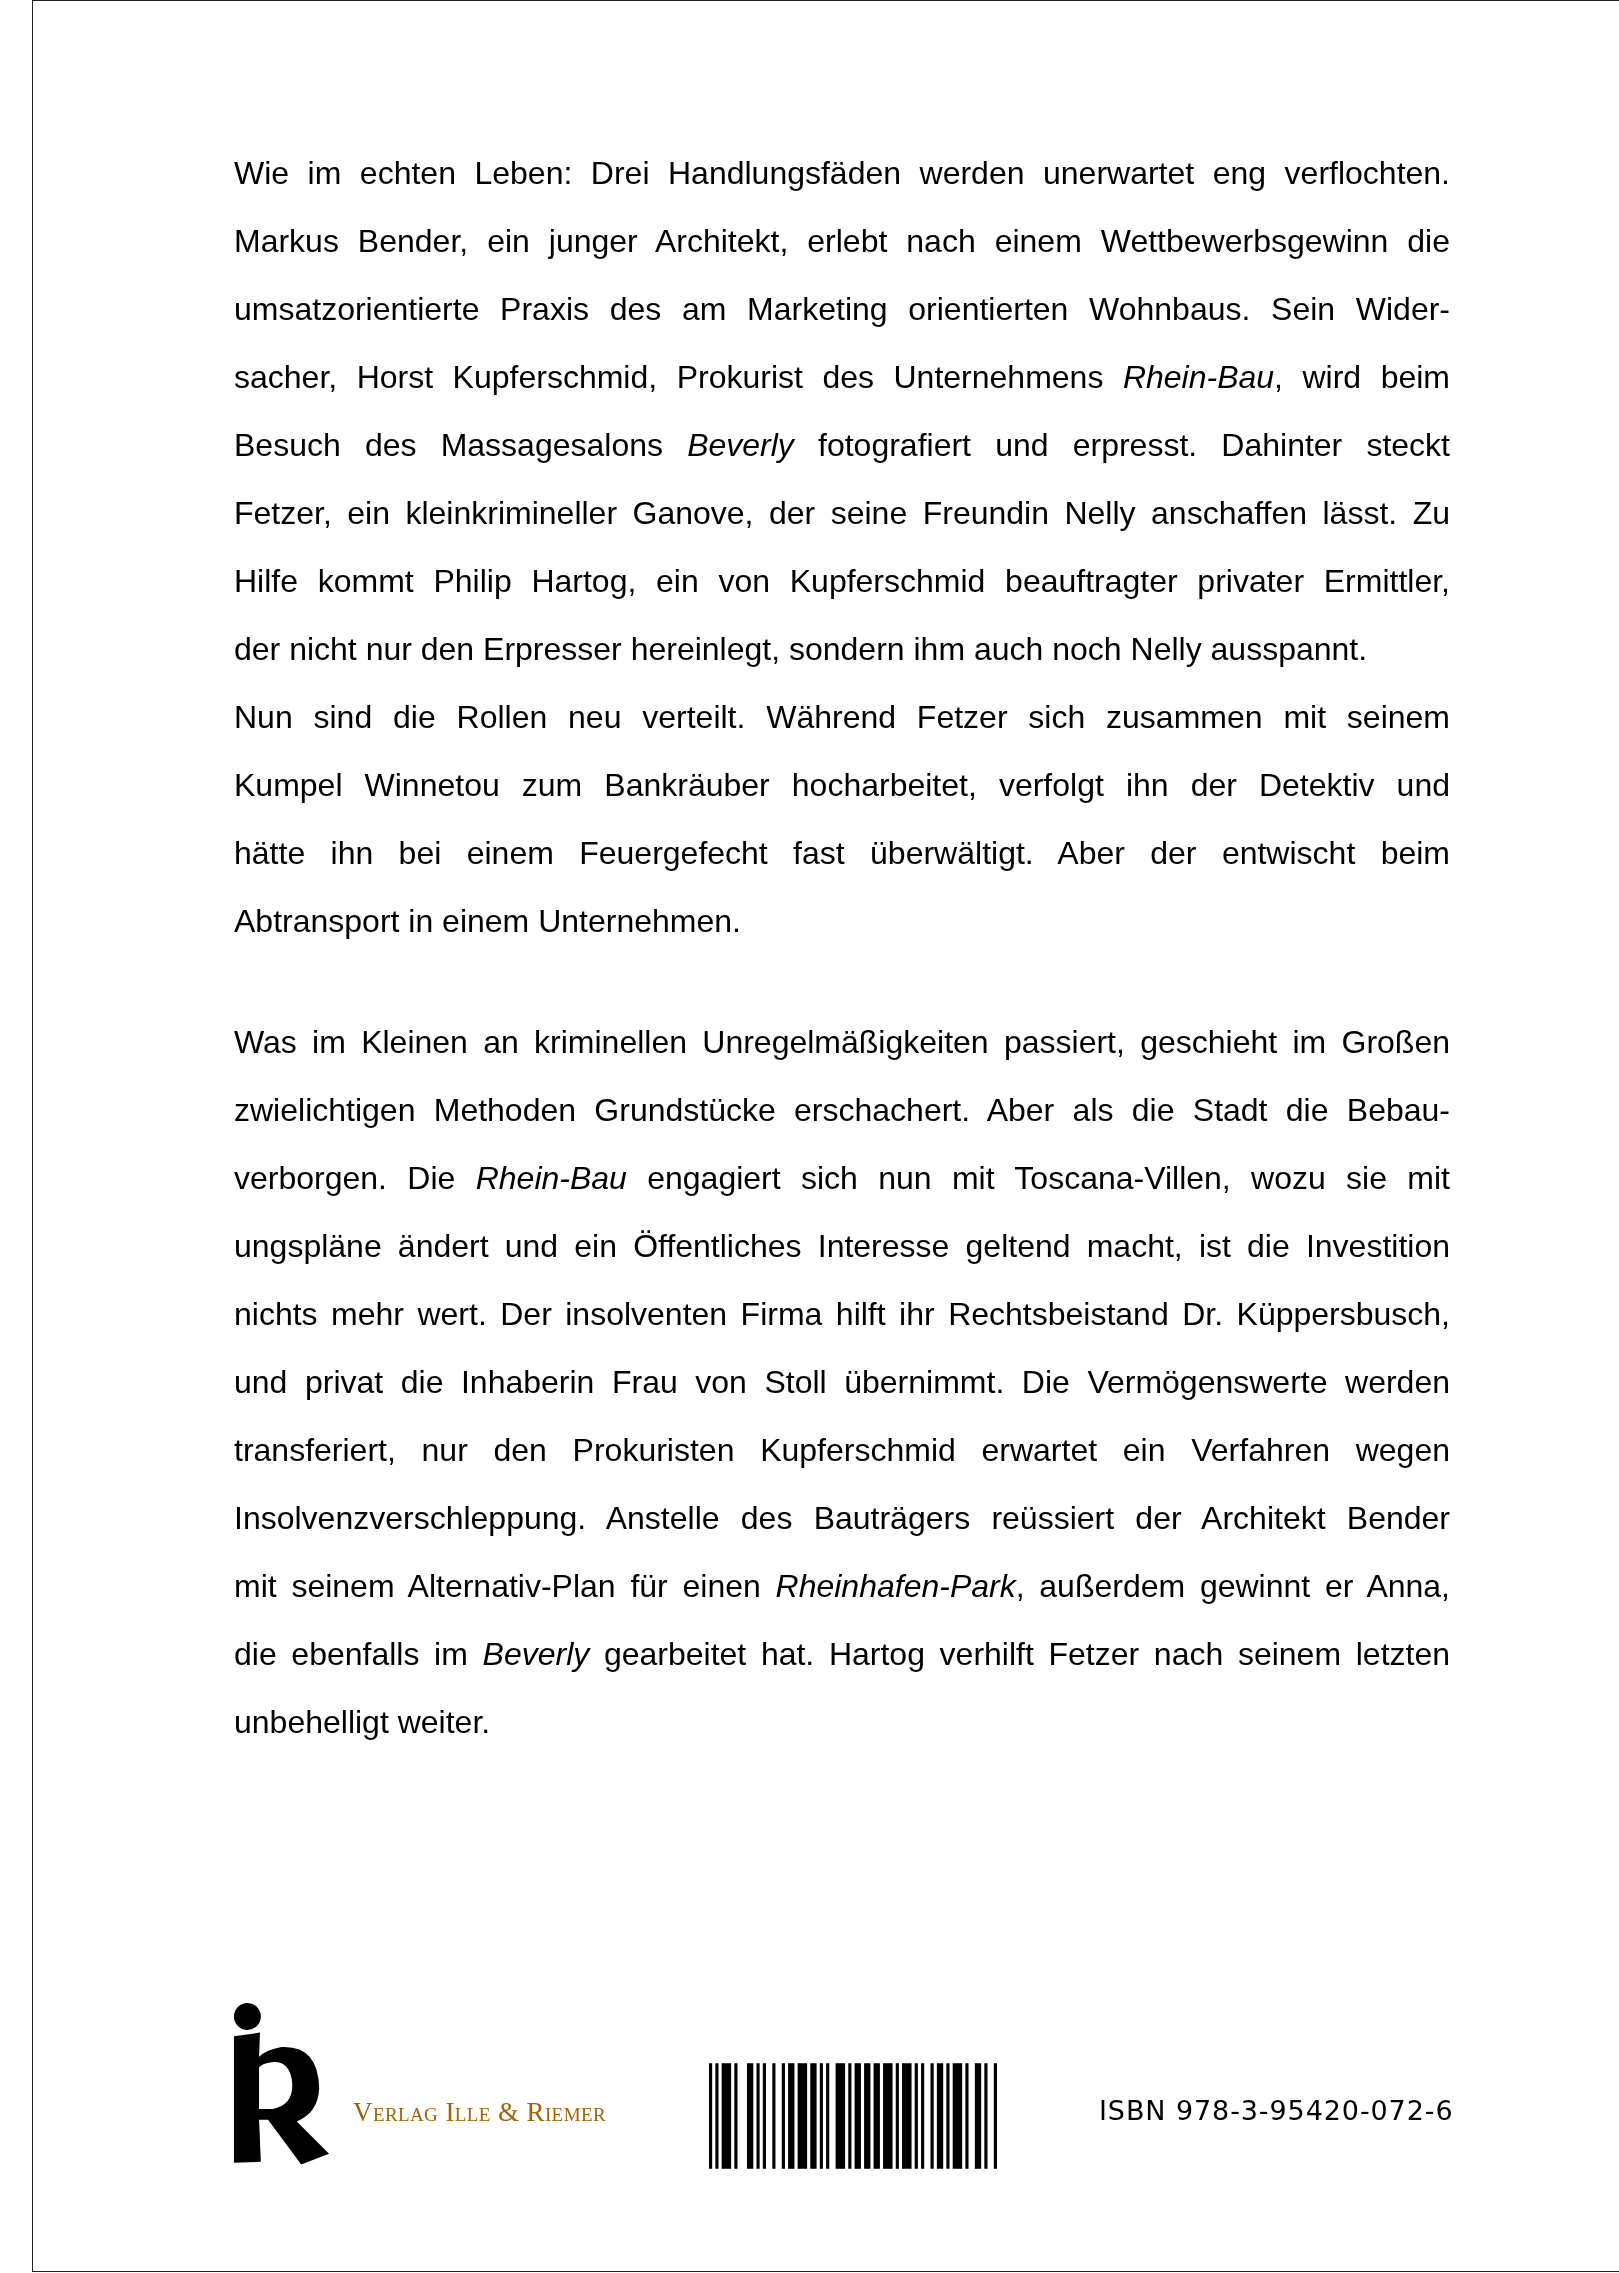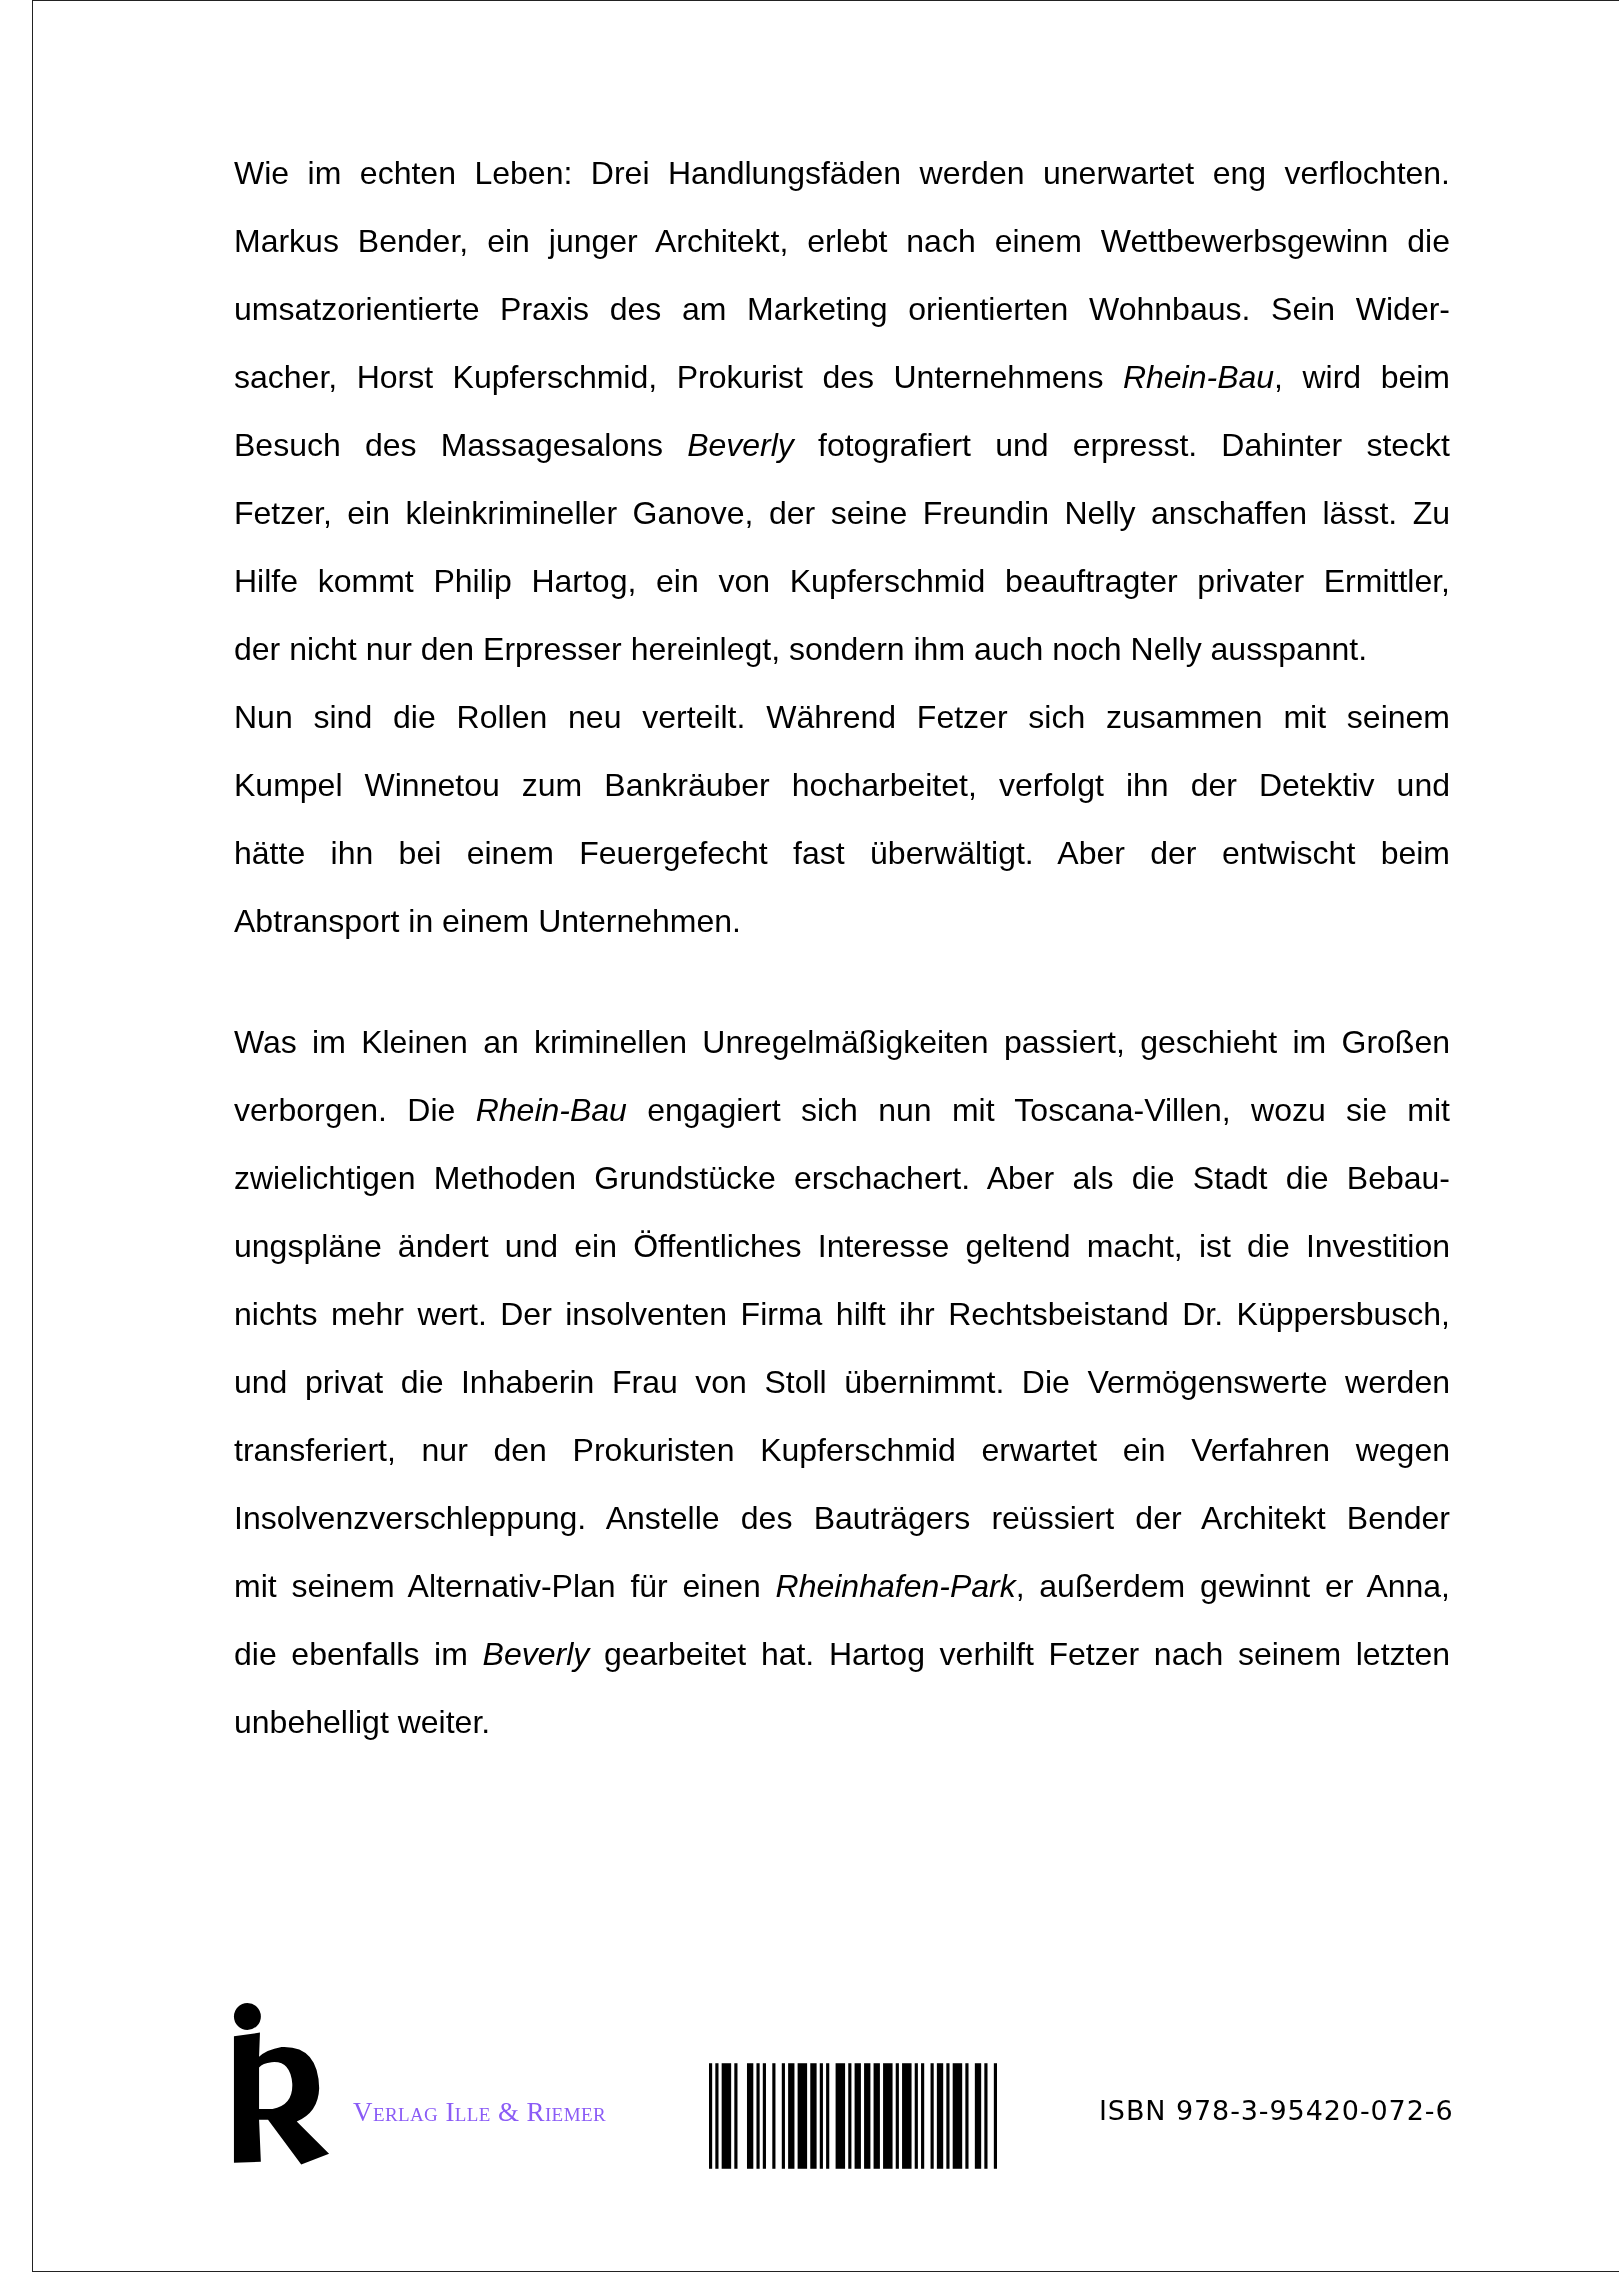--- a/index.html
+++ b/index.html
@@ -18,21 +18,21 @@
   }
   .line.last { text-align-last: left; }
   .line i { font-style: italic; }
   #para1 { top: 138px; }
   #para2 { top: 1007px; }
 
   .logo { position: absolute; left: 199px; top: 2002px; width: 99px; height: 166px; }
   .publisher {
     position: absolute; left: 320px; top: 2096px;
     font-family: "Liberation Serif", serif; font-size: 27px; letter-spacing: 0.4px;
-    font-variant: small-caps; color: #8b5cf6; white-space: nowrap;
+    font-variant: small-caps; color: #a16207; white-space: nowrap;
   }
   .barcode { position: absolute; left: 676px; top: 2062px; width: 288px; height: 106px; }
   .isbn {
     position: absolute; left: 1066px; top: 2094px;
     font-family: "DejaVu Sans", sans-serif; font-size: 27px; letter-spacing: 0.9px; color: #000;
     white-space: nowrap;
   }
 </style>
 </head>
 <body>
@@ -48,22 +48,22 @@
       <div class="line"><span>Fetzer, ein kleinkrimineller Ganove, der seine Freundin Nelly anschaffen lässt. Zu</span></div>
       <div class="line"><span>Hilfe kommt Philip Hartog, ein von Kupferschmid beauftragter privater Ermittler,</span></div>
       <div class="line last"><span>der nicht nur den Erpresser hereinlegt, sondern ihm auch noch Nelly ausspannt.</span></div>
       <div class="line"><span>Nun sind die Rollen neu verteilt. Während Fetzer sich zusammen mit seinem</span></div>
       <div class="line"><span>Kumpel Winnetou zum Bankräuber hocharbeitet, verfolgt ihn der Detektiv und</span></div>
       <div class="line"><span>hätte ihn bei einem Feuergefecht fast überwältigt. Aber der entwischt beim</span></div>
       <div class="line last"><span>Abtransport in einem Unternehmen.</span></div>
     </div>
   <div class="text-block" id="para2">
       <div class="line"><span>Was im Kleinen an kriminellen Unregelmäßigkeiten passiert, geschieht im Großen</span></div>
+      <div class="line"><span>zwielichtigen Methoden Grundstücke erschachert. Aber als die Stadt die Bebau-</span></div>
       <div class="line"><span>verborgen. Die </span><i>Rhein-Bau</i><span> engagiert sich nun mit Toscana-Villen, wozu sie mit</span></div>
-      <div class="line"><span>zwielichtigen Methoden Grundstücke erschachert. Aber als die Stadt die Bebau-</span></div>
       <div class="line"><span>ungspläne ändert und ein Öffentliches Interesse geltend macht, ist die Investition</span></div>
       <div class="line"><span>nichts mehr wert. Der insolventen Firma hilft ihr Rechtsbeistand Dr. Küppersbusch,</span></div>
       <div class="line"><span>und privat die Inhaberin Frau von Stoll übernimmt. Die Vermögenswerte werden</span></div>
       <div class="line"><span>transferiert, nur den Prokuristen Kupferschmid erwartet ein Verfahren wegen</span></div>
       <div class="line"><span>Insolvenzverschleppung. Anstelle des Bauträgers reüssiert der Architekt Bender</span></div>
       <div class="line"><span>mit seinem Alternativ-Plan für einen </span><i>Rheinhafen-Park</i><span>, außerdem gewinnt er Anna,</span></div>
       <div class="line"><span>die ebenfalls im </span><i>Beverly</i><span> gearbeitet hat. Hartog verhilft Fetzer nach seinem letzten</span></div>
       <div class="line last"><span>unbehelligt weiter.</span></div>
     </div>
 

